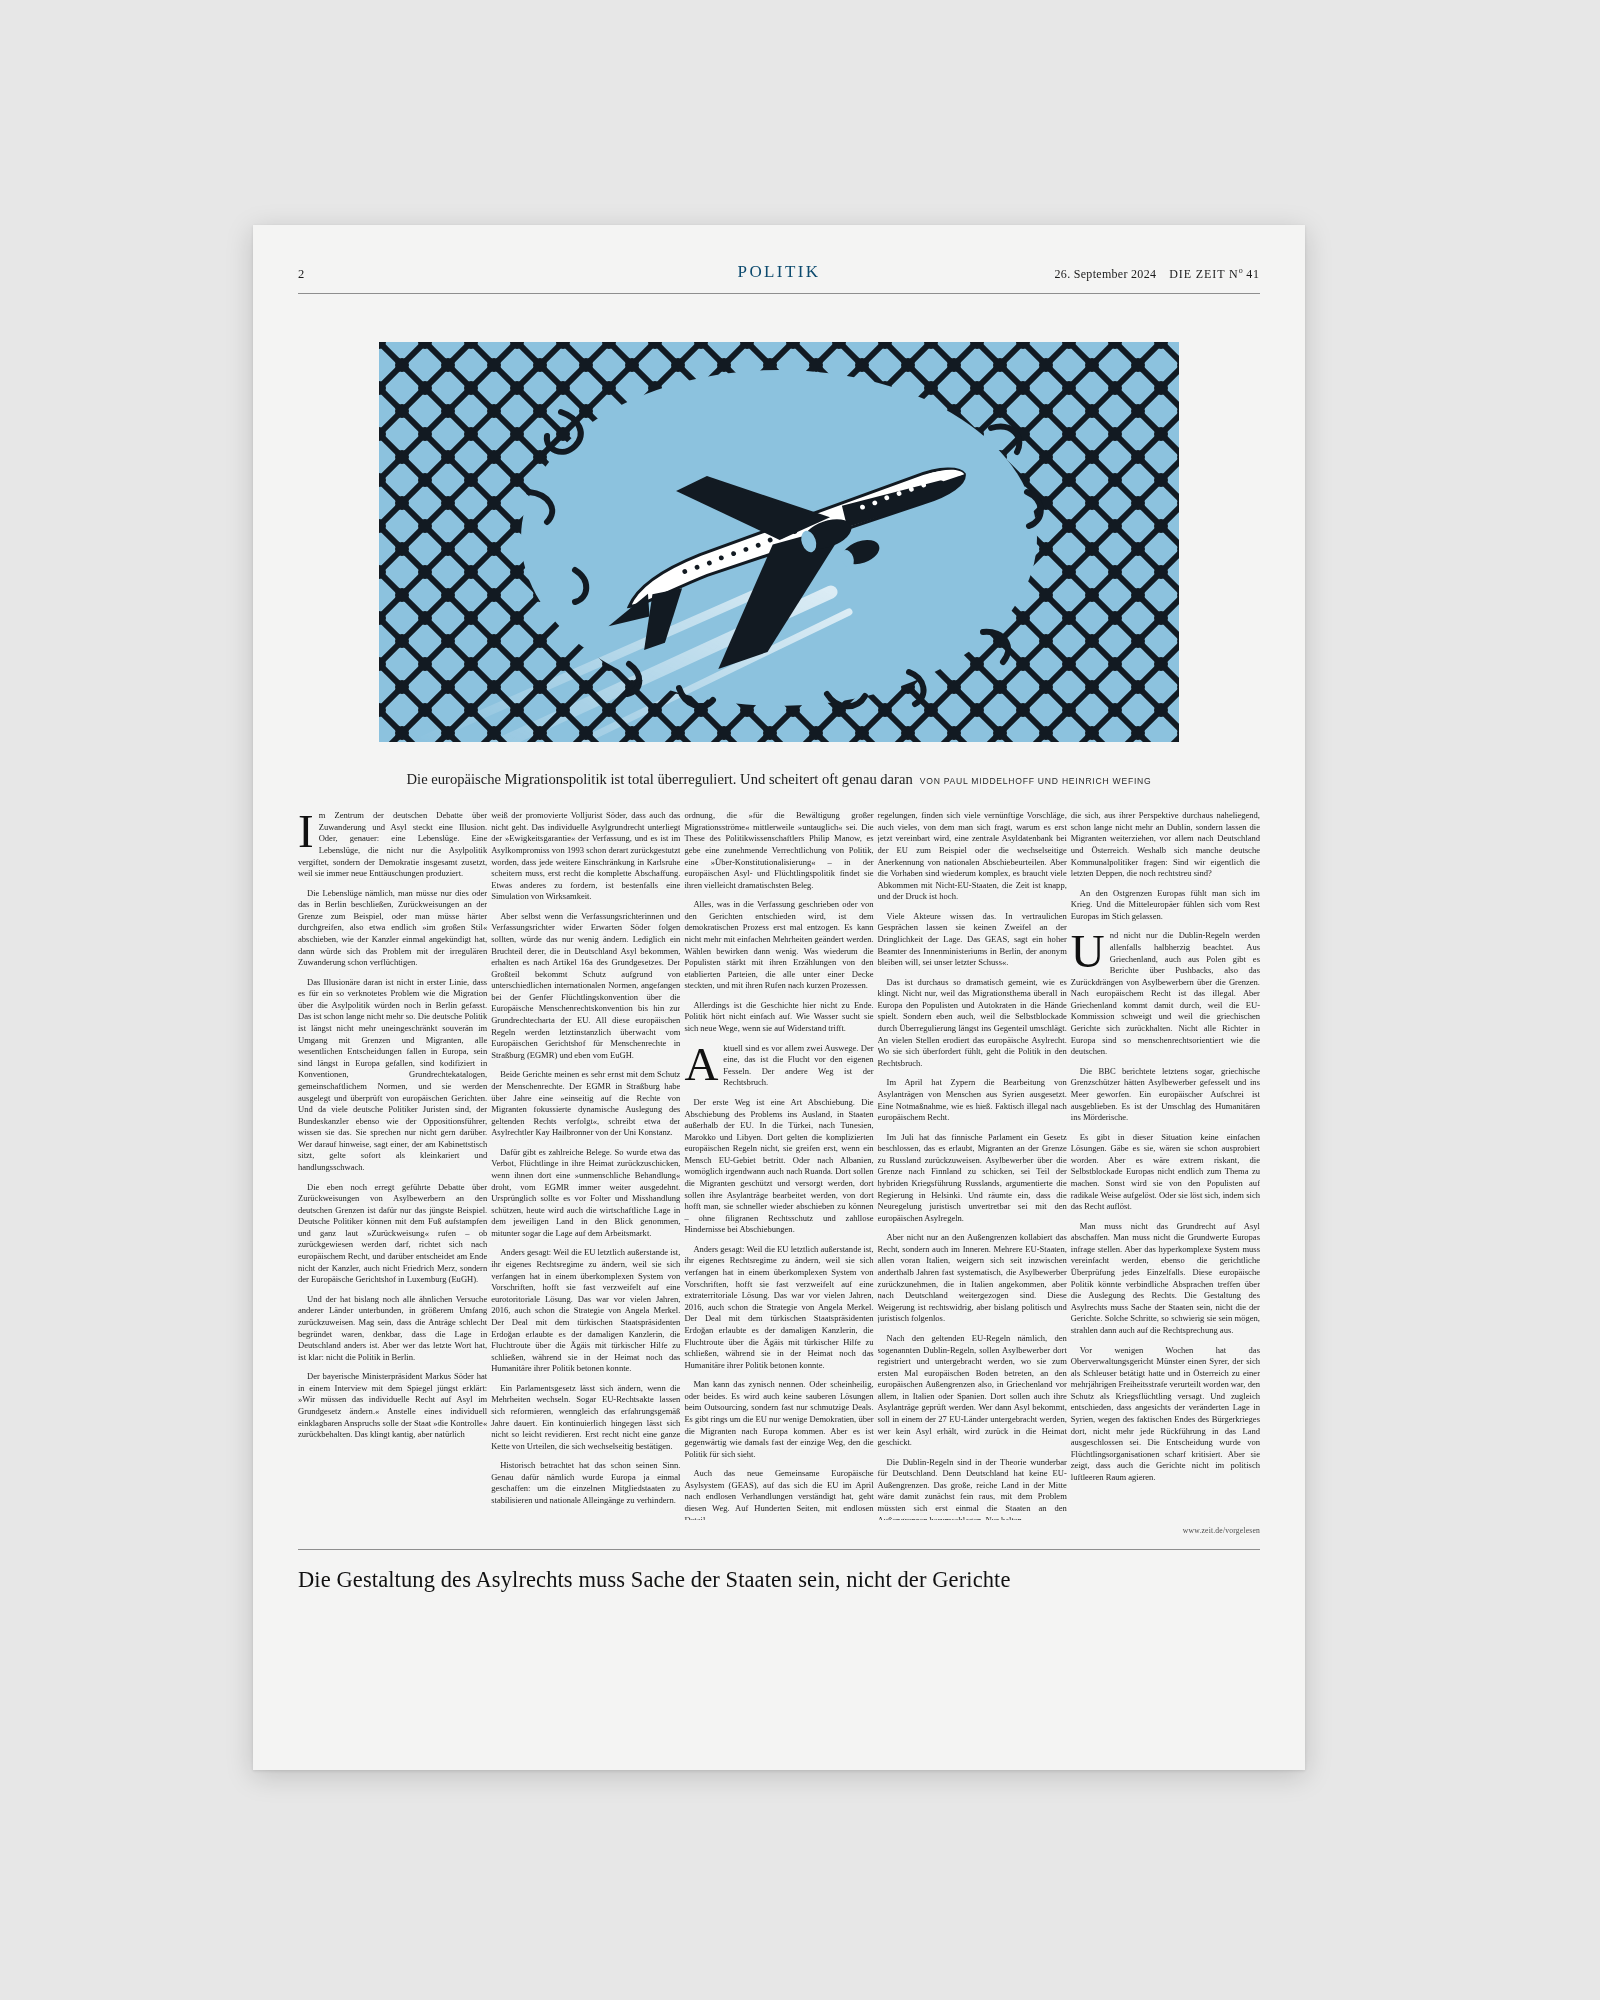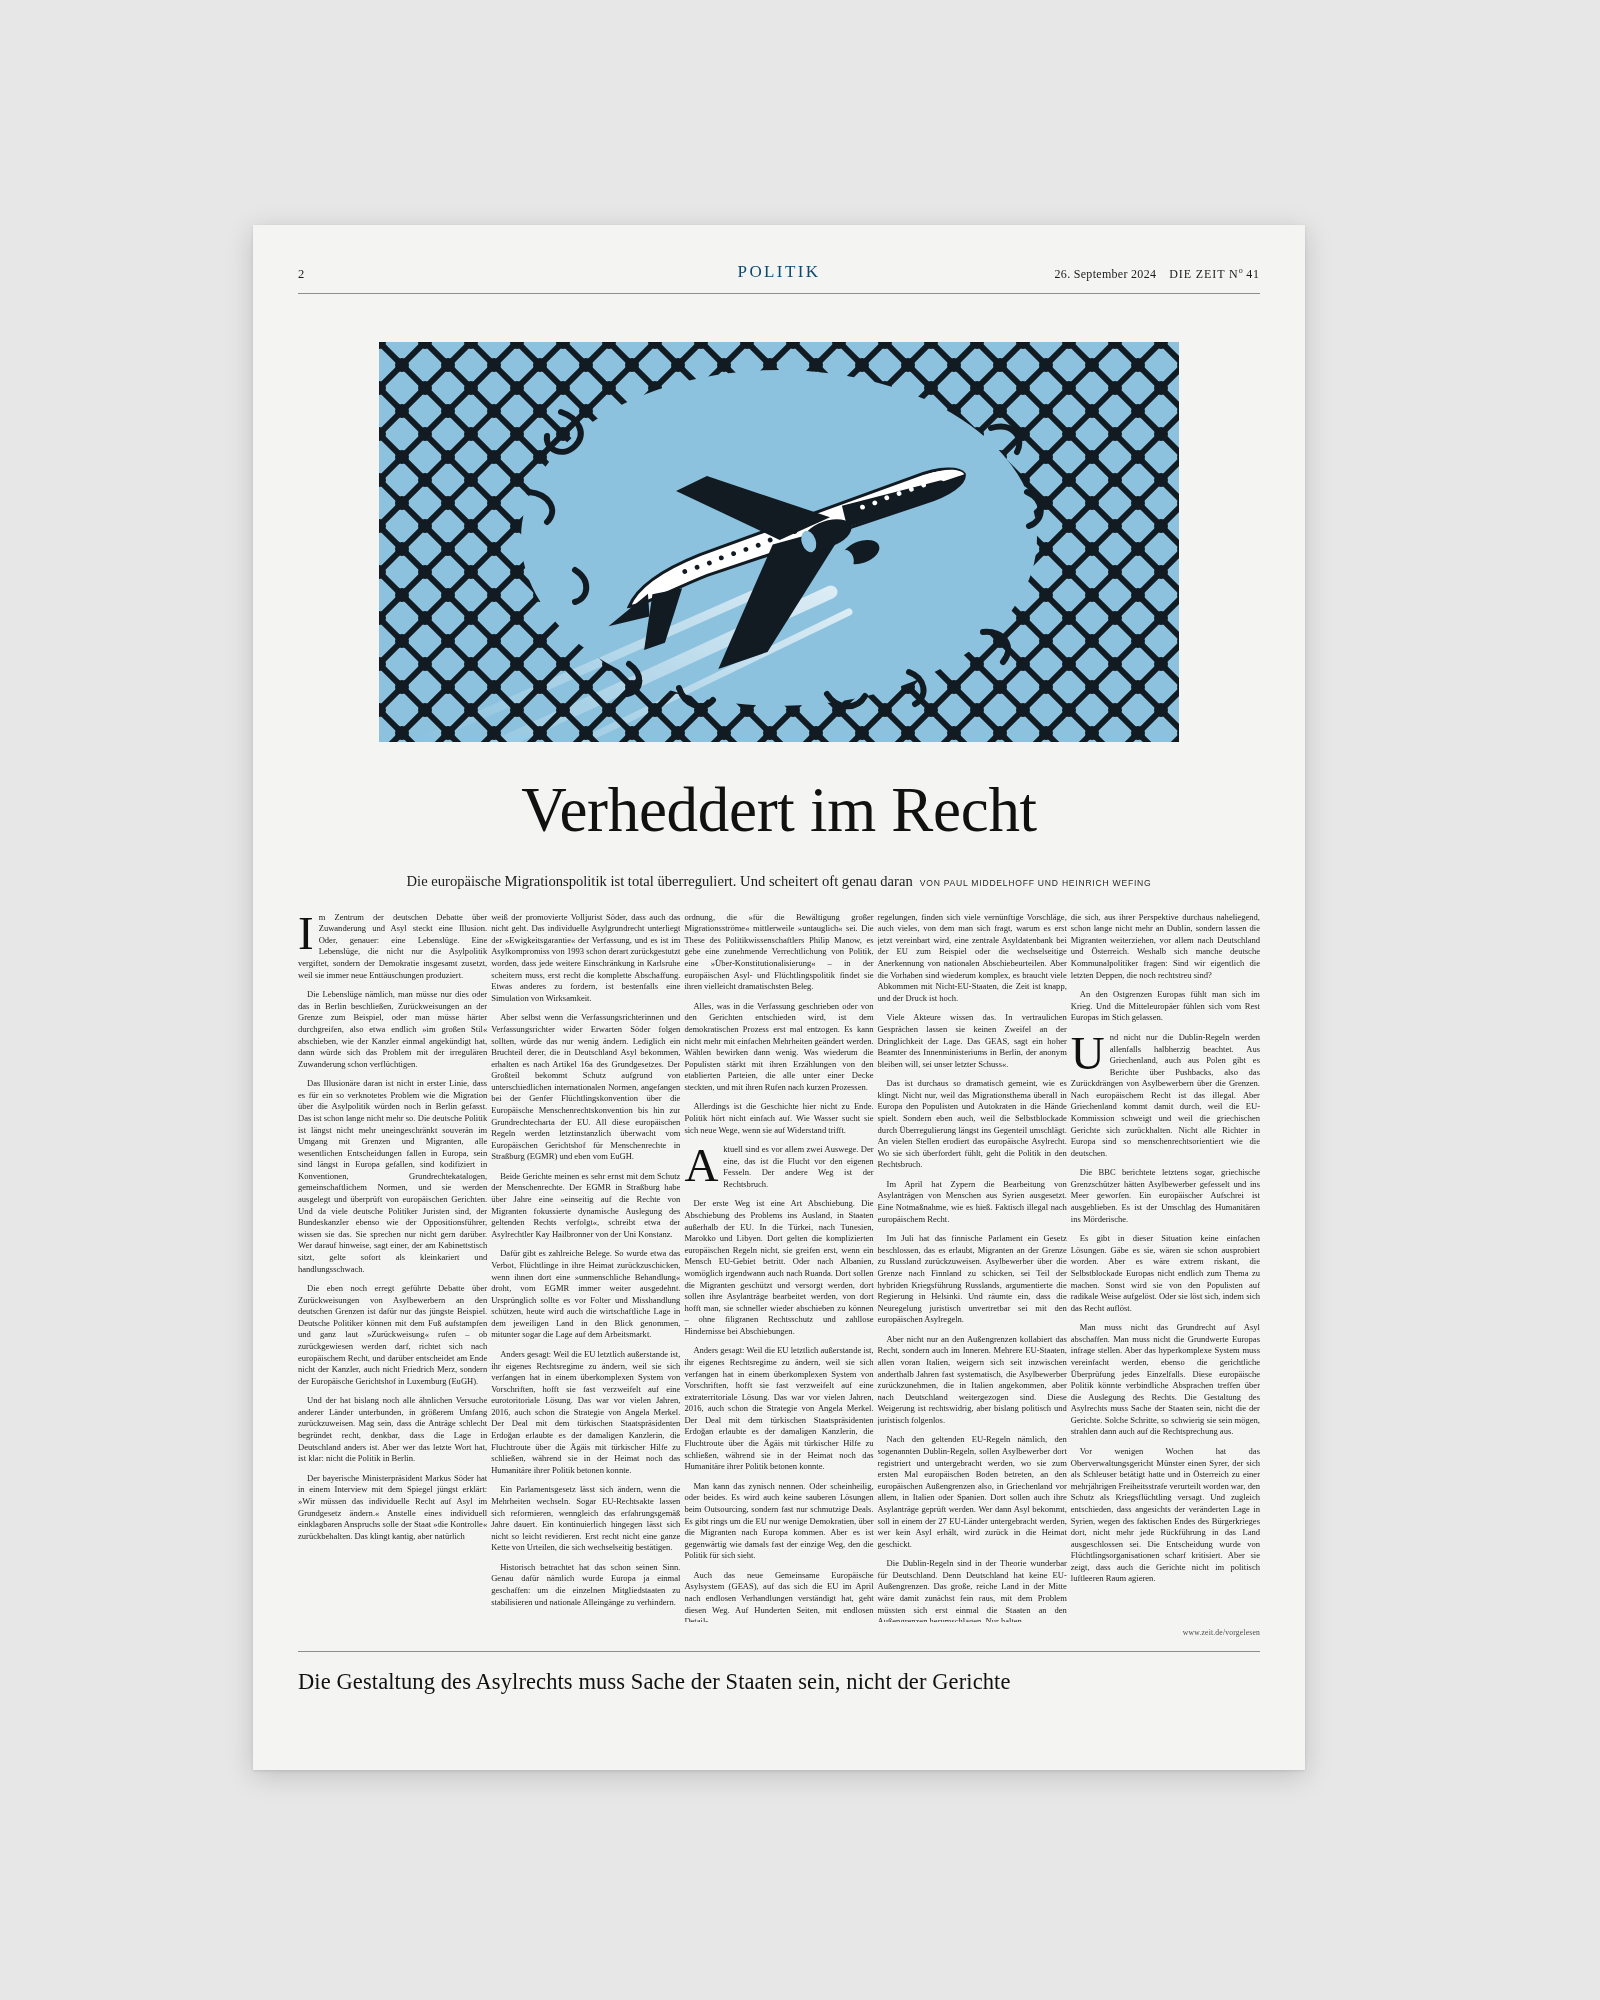--- a/index.html
+++ b/index.html
@@ -261,33 +261,32 @@
               <path d="M 530 330 c 16 6 20 24 6 32"></path>
             </g>
           </svg>
 
           <div class="credit-holder">
             
           </div>
         </div>
       </div>
 
-      <h1 class="headline">Verheddert im Recht</h1>
 
       <div class="deck">
         <span>Die europäische Migrationspolitik ist total überreguliert. Und scheitert oft genau daran</span><span class="byline">VON PAUL MIDDELHOFF UND HEINRICH WEFING</span>
       </div>
 
       <div class="body-cols">
         <div class="col">
             <p class="dropcap-p noind">Im Zentrum der deutschen Debatte über Zuwanderung und Asyl steckt eine Illusion. Oder, genauer: eine Lebenslüge. Eine Lebenslüge, die nicht nur die Asylpolitik vergiftet, sondern der Demokratie insgesamt zusetzt, weil sie immer neue Enttäuschungen produziert.</p>
             <p>Die Lebenslüge nämlich, man müsse nur dies oder das in Berlin beschließen, Zurückweisungen an der Grenze zum Beispiel, oder man müsse härter durchgreifen, also etwa endlich »im großen Stil« abschieben, wie der Kanzler einmal angekündigt hat, dann würde sich das Problem mit der irregulären Zuwanderung schon verflüchtigen.</p>
             <p>Das Illusionäre daran ist nicht in erster Linie, dass es für ein so verknotetes Problem wie die Migration über die Asylpolitik würden noch in Berlin gefasst. Das ist schon lange nicht mehr so. Die deutsche Politik ist längst nicht mehr uneingeschränkt souverän im Umgang mit Grenzen und Migranten, alle wesentlichen Entscheidungen fallen in Europa, sein sind längst in Europa gefallen, sind kodifiziert in Konventionen, Grundrechtekatalogen, gemeinschaftlichem Normen, und sie werden ausgelegt und überprüft von europäischen Gerichten. Und da viele deutsche Politiker Juristen sind, der Bundeskanzler ebenso wie der Oppositionsführer, wissen sie das. Sie sprechen nur nicht gern darüber. Wer darauf hinweise, sagt einer, der am Kabinettstisch sitzt, gelte sofort als kleinkariert und handlungsschwach.</p>
             <p>Die eben noch erregt geführte Debatte über Zurückweisungen von Asylbewerbern an den deutschen Grenzen ist dafür nur das jüngste Beispiel. Deutsche Politiker können mit dem Fuß aufstampfen und ganz laut »Zurückweisung« rufen – ob zurückgewiesen werden darf, richtet sich nach europäischem Recht, und darüber entscheidet am Ende nicht der Kanzler, auch nicht Friedrich Merz, sondern der Europäische Gerichtshof in Luxemburg (EuGH).</p>
-            <p>Und der hat bislang noch alle ähnlichen Versuche anderer Länder unterbunden, in größerem Umfang zurückzuweisen. Mag sein, dass die Anträge schlecht begründet recht, denkbar, dass die Lage in Deutschland anders ist. Aber wer das letzte Wort hat, ist klar: nicht die Politik in Berlin.</p>
+            <p>Und der hat bislang noch alle ähnlichen Versuche anderer Länder unterbunden, in größerem Umfang zurückzuweisen. Mag sein, dass die Anträge schlecht begründet waren, denkbar, dass die Lage in Deutschland anders ist. Aber wer das letzte Wort hat, ist klar: nicht die Politik in Berlin.</p>
             <p>Der bayerische Ministerpräsident Markus Söder hat in einem Interview mit dem Spiegel jüngst erklärt: »Wir müssen das individuelle Recht auf Asyl im Grundgesetz ändern.« Anstelle eines individuell einklagbaren Anspruchs solle der Staat »die Kontrolle« zurückbehalten. Das klingt kantig, aber natürlich</p>
           </div>
         <div class="col">
             <p class="noind">weiß der promovierte Volljurist Söder, dass auch das nicht geht. Das individuelle Asylgrundrecht unterliegt der »Ewigkeitsgarantie« der Verfassung, und es ist im Asylkompromiss von 1993 schon derart zurückgestutzt worden, dass jede weitere Einschränkung in Karlsruhe scheitern muss, erst recht die komplette Abschaffung. Etwas anderes zu fordern, ist bestenfalls eine Simulation von Wirksamkeit.</p>
             <p>Aber selbst wenn die Verfassungsrichterinnen und Verfassungsrichter wider Erwarten Söder folgen sollten, würde das nur wenig ändern. Lediglich ein Bruchteil derer, die in Deutschland Asyl bekommen, erhalten es nach Artikel 16a des Grundgesetzes. Der Großteil bekommt Schutz aufgrund von unterschiedlichen internationalen Normen, angefangen bei der Genfer Flüchtlingskonvention über die Europäische Menschenrechtskonvention bis hin zur Grundrechtecharta der EU. All diese europäischen Regeln werden letztinstanzlich überwacht vom Europäischen Gerichtshof für Menschenrechte in Straßburg (EGMR) und eben vom EuGH.</p>
             <p>Beide Gerichte meinen es sehr ernst mit dem Schutz der Menschenrechte. Der EGMR in Straßburg habe über Jahre eine »einseitig auf die Rechte von Migranten fokussierte dynamische Auslegung des geltenden Rechts verfolgt«, schreibt etwa der Asylrechtler Kay Hailbronner von der Uni Konstanz.</p>
             <p>Dafür gibt es zahlreiche Belege. So wurde etwa das Verbot, Flüchtlinge in ihre Heimat zurückzuschicken, wenn ihnen dort eine »unmenschliche Behandlung« droht, vom EGMR immer weiter ausgedehnt. Ursprünglich sollte es vor Folter und Misshandlung schützen, heute wird auch die wirtschaftliche Lage in dem jeweiligen Land in den Blick genommen, mitunter sogar die Lage auf dem Arbeitsmarkt.</p>
             <p>Anders gesagt: Weil die EU letztlich außerstande ist, ihr eigenes Rechtsregime zu ändern, weil sie sich verfangen hat in einem überkomplexen System von Vorschriften, hofft sie fast verzweifelt auf eine eurotoritoriale Lösung. Das war vor vielen Jahren, 2016, auch schon die Strategie von Angela Merkel. Der Deal mit dem türkischen Staatspräsidenten Erdoğan erlaubte es der damaligen Kanzlerin, die Fluchtroute über die Ägäis mit türkischer Hilfe zu schließen, während sie in der Heimat noch das Humanitäre ihrer Politik betonen konnte.</p>
             <p>Ein Parlamentsgesetz lässt sich ändern, wenn die Mehrheiten wechseln. Sogar EU-Rechtsakte lassen sich reformieren, wenngleich das erfahrungsgemäß Jahre dauert. Ein kontinuierlich hingegen lässt sich nicht so leicht revidieren. Erst recht nicht eine ganze Kette von Urteilen, die sich wechselseitig bestätigen.</p>
             <p>Historisch betrachtet hat das schon seinen Sinn. Genau dafür nämlich wurde Europa ja einmal geschaffen: um die einzelnen Mitgliedstaaten zu stabilisieren und nationale Alleingänge zu verhindern.</p>

